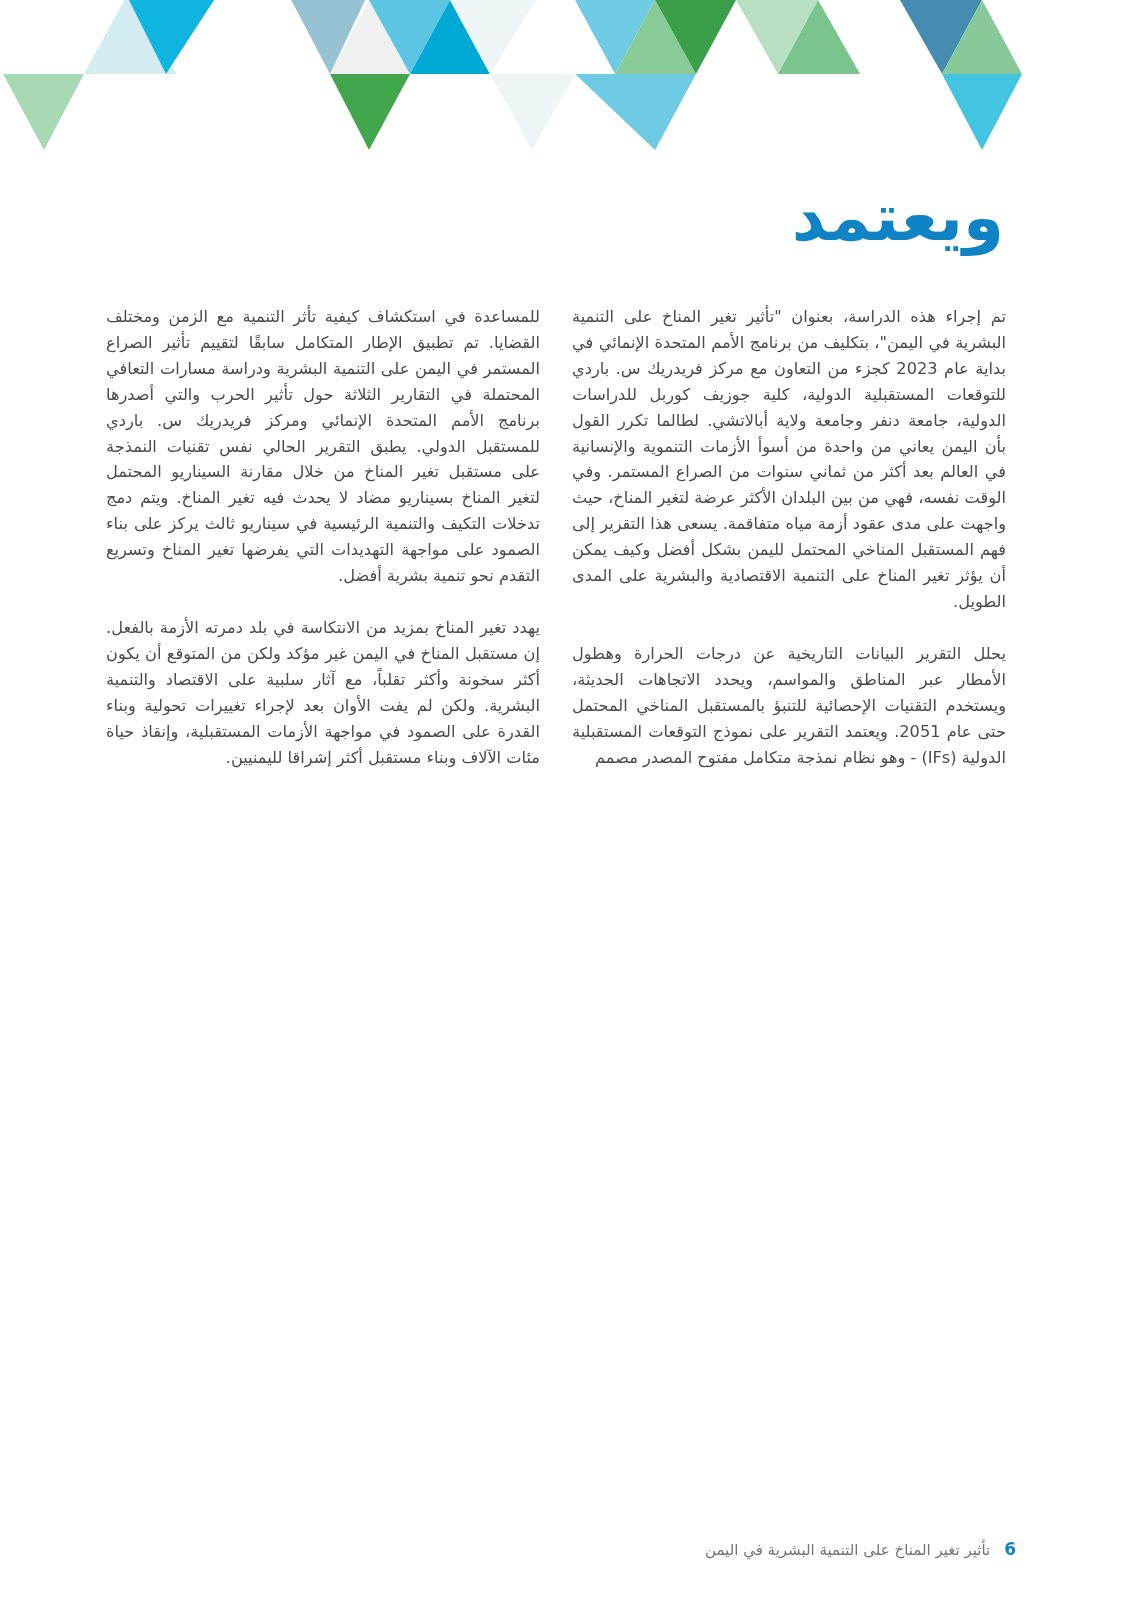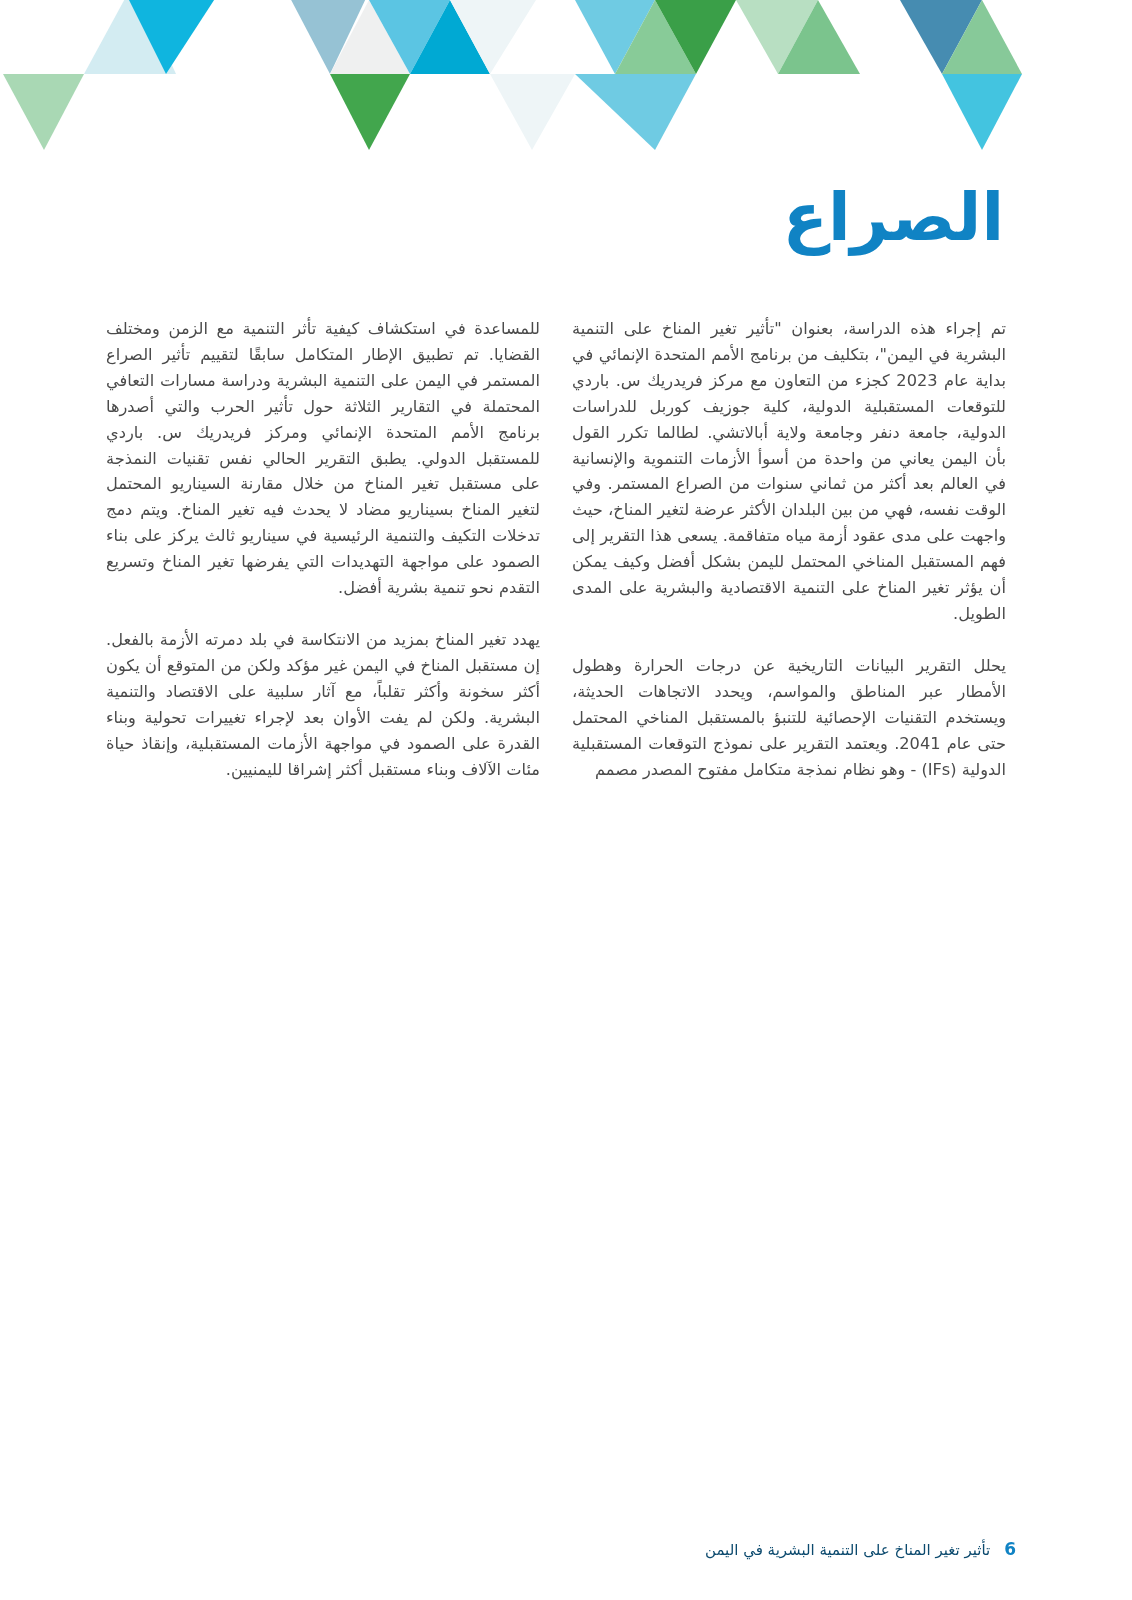--- a/index.html
+++ b/index.html
@@ -2,29 +2,29 @@
 <html><head>
 <meta charset="utf-8">
 <style>
   html, body { margin: 0; padding: 0; background: #ffffff; }
   body { width: 1132px; height: 1600px; position: relative; overflow: hidden;
          font-family: "DejaVu Sans", "Liberation Sans", sans-serif; }
   .banner { position: absolute; left: 0; top: 0; width: 1132px; height: 160px; }
   .title { position: absolute; right: 128px; top: 168px; margin: 0;
            font-family: "DejaVu Sans", sans-serif; font-weight: bold;
            font-size: 66px; line-height: 100px; color: #1083c4; direction: rtl; }
-  .col { position: absolute; top: 316px; width: 434px; direction: rtl;
+  .col { position: absolute; top: 304px; width: 434px; direction: rtl;
          text-align: justify; font-size: 16.2px; line-height: 25.9px; color: #4a4a4a; }
   .col p { margin: 0 0 26px 0; }
   .col-right { right: 126px; margin-left: 29px; }
   .col-left { left: 106px; }
   .footer { position: absolute; right: 116px; top: 1539px; direction: rtl;
             display: flex; align-items: baseline; gap: 14px; }
   .page-num { font-weight: bold; color: #1083c4; font-size: 17px; }
-  .footer-title { color: #0c4a6e; font-size: 15px; }
+  .footer-title { color: #737373; font-size: 15px; }
 </style>
 </head>
 <body>
 
 <svg class="banner" viewBox="0 0 1132 160" xmlns="http://www.w3.org/2000/svg">
 
   <polygon points="84,74 134,-18 176,74" fill="#d3ecf2"></polygon>
   <polygon points="126,-6 218,-6 166,74" fill="#0fb5df"></polygon>
   <polygon points="288,-6 368,-6 330,74" fill="#96c2d4"></polygon>
   <polygon points="330,74 369,0 410,74" fill="#eff0f0"></polygon>
@@ -39,25 +39,25 @@
   <polygon points="900,0 982,0 942,74" fill="#468cb1"></polygon>
   <polygon points="942,74 982,0 1022,74" fill="#87c999"></polygon>
 
   <polygon points="3,74 84,74 44,150" fill="#a9d8b4"></polygon>
   <polygon points="330,74 410,74 369,150" fill="#42a64d"></polygon>
   <polygon points="490,74 575,74 532,150" fill="#eef5f7"></polygon>
   <polygon points="575,74 696,74 655,150" fill="#6fcbe3"></polygon>
   <polygon points="942,74 1022,74 982,150" fill="#43c4e0"></polygon>
 </svg>
 
-<h1 class="title">الصراع</h1>
+<h1 class="title">ويعتمد</h1>
 
 <div class="col col-right">
   <p>تم إجراء هذه الدراسة، بعنوان "تأثير تغير المناخ على التنمية البشرية في اليمن"، بتكليف من برنامج الأمم المتحدة الإنمائي في بداية عام 2023 كجزء من التعاون مع مركز فريدريك س. باردي للتوقعات المستقبلية الدولية، كلية جوزيف كوربل للدراسات الدولية، جامعة دنفر وجامعة ولاية أبالاتشي. لطالما تكرر القول بأن اليمن يعاني من واحدة من أسوأ الأزمات التنموية والإنسانية في العالم بعد أكثر من ثماني سنوات من الصراع المستمر. وفي الوقت نفسه، فهي من بين البلدان الأكثر عرضة لتغير المناخ، حيث واجهت على مدى عقود أزمة مياه متفاقمة. يسعى هذا التقرير إلى فهم المستقبل المناخي المحتمل لليمن بشكل أفضل وكيف يمكن أن يؤثر تغير المناخ على التنمية الاقتصادية والبشرية على المدى الطويل.</p>
-  <p>يحلل التقرير البيانات التاريخية عن درجات الحرارة وهطول الأمطار عبر المناطق والمواسم، ويحدد الاتجاهات الحديثة، ويستخدم التقنيات الإحصائية للتنبؤ بالمستقبل المناخي المحتمل حتى عام 2041. ويعتمد التقرير على نموذج التوقعات المستقبلية الدولية (IFs) - وهو نظام نمذجة متكامل مفتوح المصدر مصمم</p>
+  <p>يحلل التقرير البيانات التاريخية عن درجات الحرارة وهطول الأمطار عبر المناطق والمواسم، ويحدد الاتجاهات الحديثة، ويستخدم التقنيات الإحصائية للتنبؤ بالمستقبل المناخي المحتمل حتى عام 2051. ويعتمد التقرير على نموذج التوقعات المستقبلية الدولية (IFs) - وهو نظام نمذجة متكامل مفتوح المصدر مصمم</p>
 </div>
 
 <div class="col col-left">
   <p>للمساعدة في استكشاف كيفية تأثر التنمية مع الزمن ومختلف القضايا. تم تطبيق الإطار المتكامل سابقًا لتقييم تأثير الصراع المستمر في اليمن على التنمية البشرية ودراسة مسارات التعافي المحتملة في التقارير الثلاثة حول تأثير الحرب والتي أصدرها برنامج الأمم المتحدة الإنمائي ومركز فريدريك س. باردي للمستقبل الدولي. يطبق التقرير الحالي نفس تقنيات النمذجة على مستقبل تغير المناخ من خلال مقارنة السيناريو المحتمل لتغير المناخ بسيناريو مضاد لا يحدث فيه تغير المناخ. ويتم دمج تدخلات التكيف والتنمية الرئيسية في سيناريو ثالث يركز على بناء الصمود على مواجهة التهديدات التي يفرضها تغير المناخ وتسريع التقدم نحو تنمية بشرية أفضل.</p>
   <p>يهدد تغير المناخ بمزيد من الانتكاسة في بلد دمرته الأزمة بالفعل. إن مستقبل المناخ في اليمن غير مؤكد ولكن من المتوقع أن يكون أكثر سخونة وأكثر تقلباً، مع آثار سلبية على الاقتصاد والتنمية البشرية. ولكن لم يفت الأوان بعد لإجراء تغييرات تحولية وبناء القدرة على الصمود في مواجهة الأزمات المستقبلية، وإنقاذ حياة مئات الآلاف وبناء مستقبل أكثر إشراقا لليمنيين.</p>
 </div>
 
 <div class="footer">
   <span class="page-num">6</span>
   <span class="footer-title">تأثير تغير المناخ على التنمية البشرية في اليمن</span>

